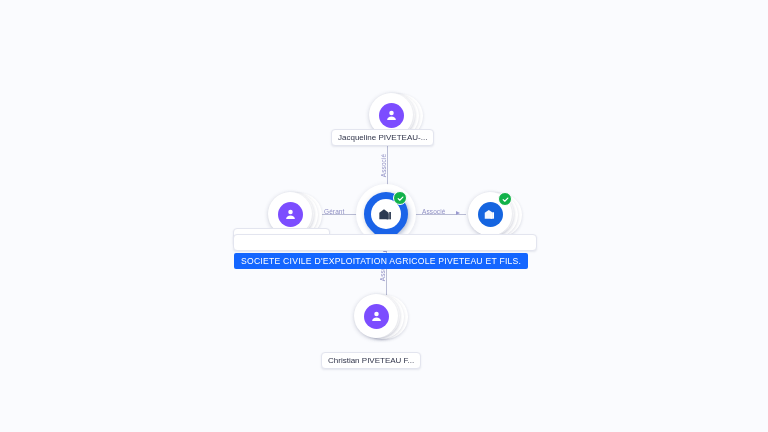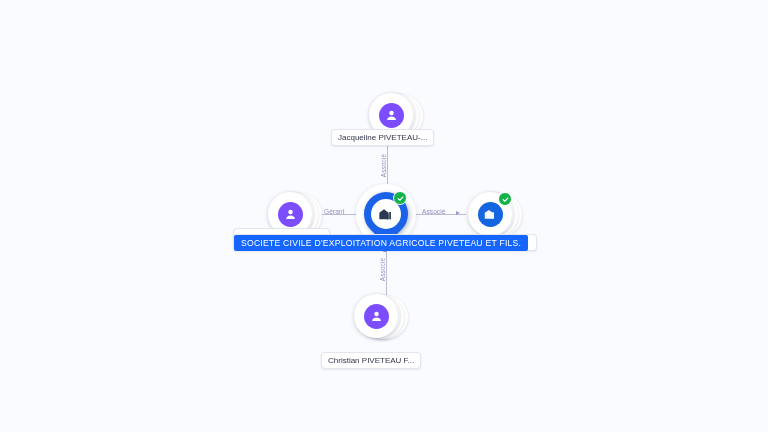--- a/index.html
+++ b/index.html
@@ -286,15 +286,15 @@
         <svg width="15" height="15" viewBox="0 0 24 24" fill="#ffffff">
           <circle cx="12" cy="8" r="3.6"></circle>
           <path d="M5 19c0-3.6 3.2-5.6 7-5.6s7 2 7 5.6z"></path>
         </svg>
       </div>
     </div>
   </div>
   <div class="node-label" style="left:321px; top:332px;margin-top:20px;">Christian PIVETEAU F...</div>
 
   <div class="highlight-shadow" style="left:233px; top:234px; width:302px;"></div>
-  <div class="highlight-bar" style="left:234px; top:235px;">SOCIETE CIVILE D'EXPLOITATION AGRICOLE PIVETEAU ET FILS.</div>
+  <div class="highlight-bar" style="left:234px; top:253px;">SOCIETE CIVILE D'EXPLOITATION AGRICOLE PIVETEAU ET FILS.</div>
 
 </div>
 
 </body></html>

